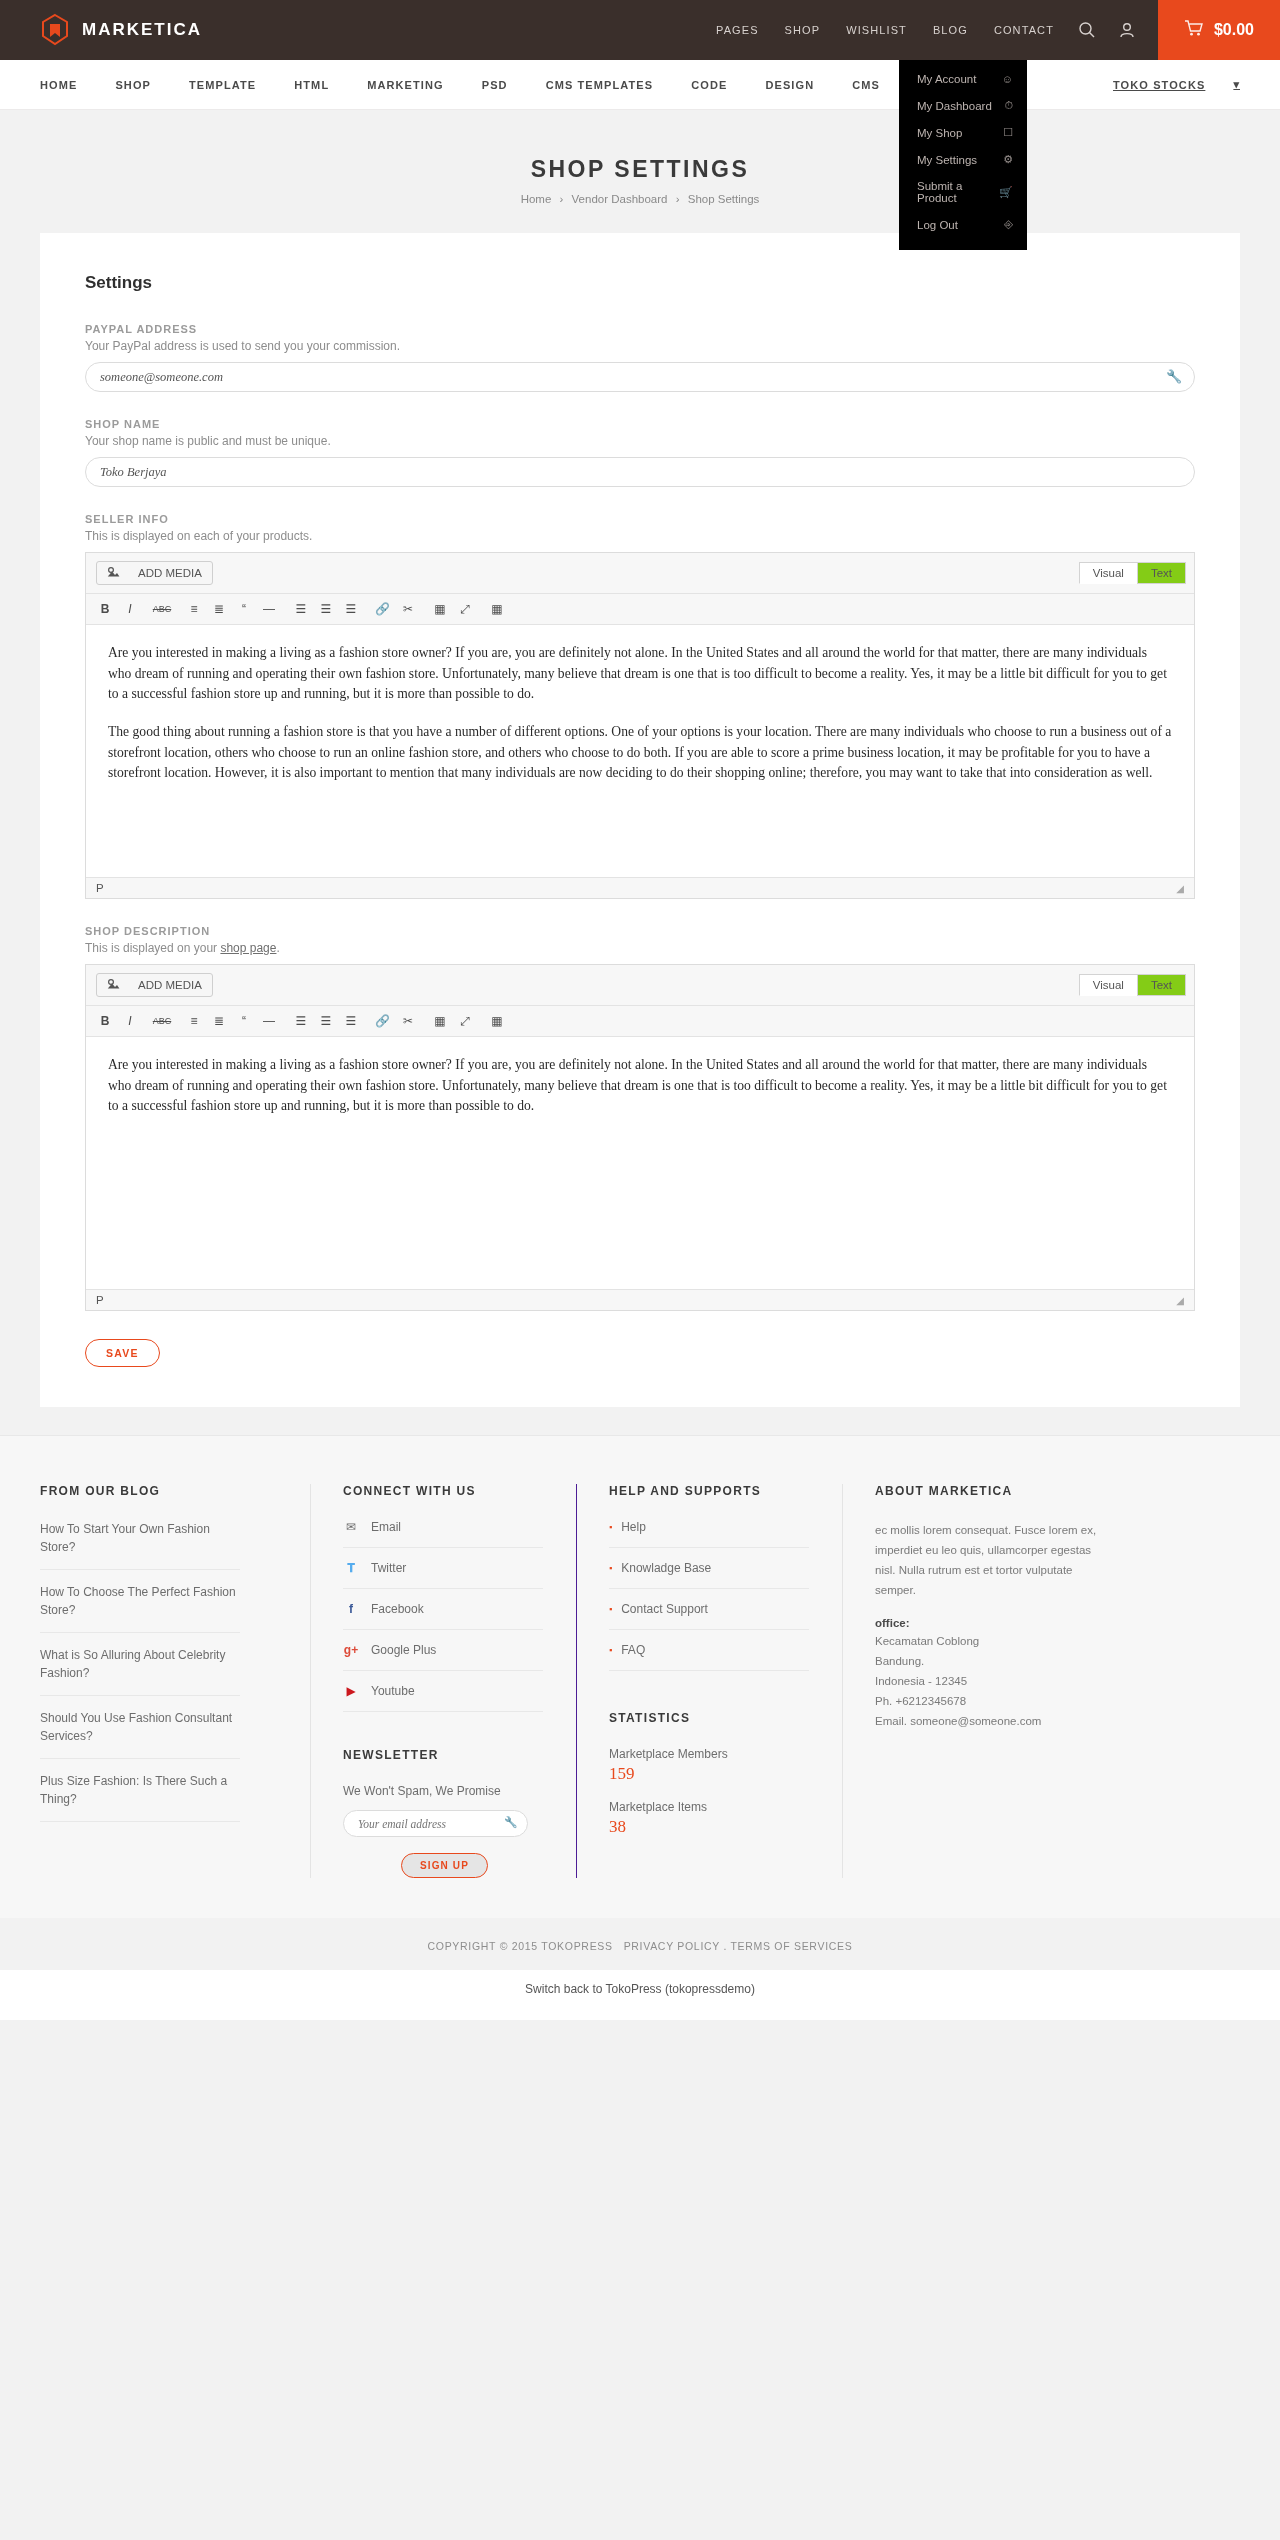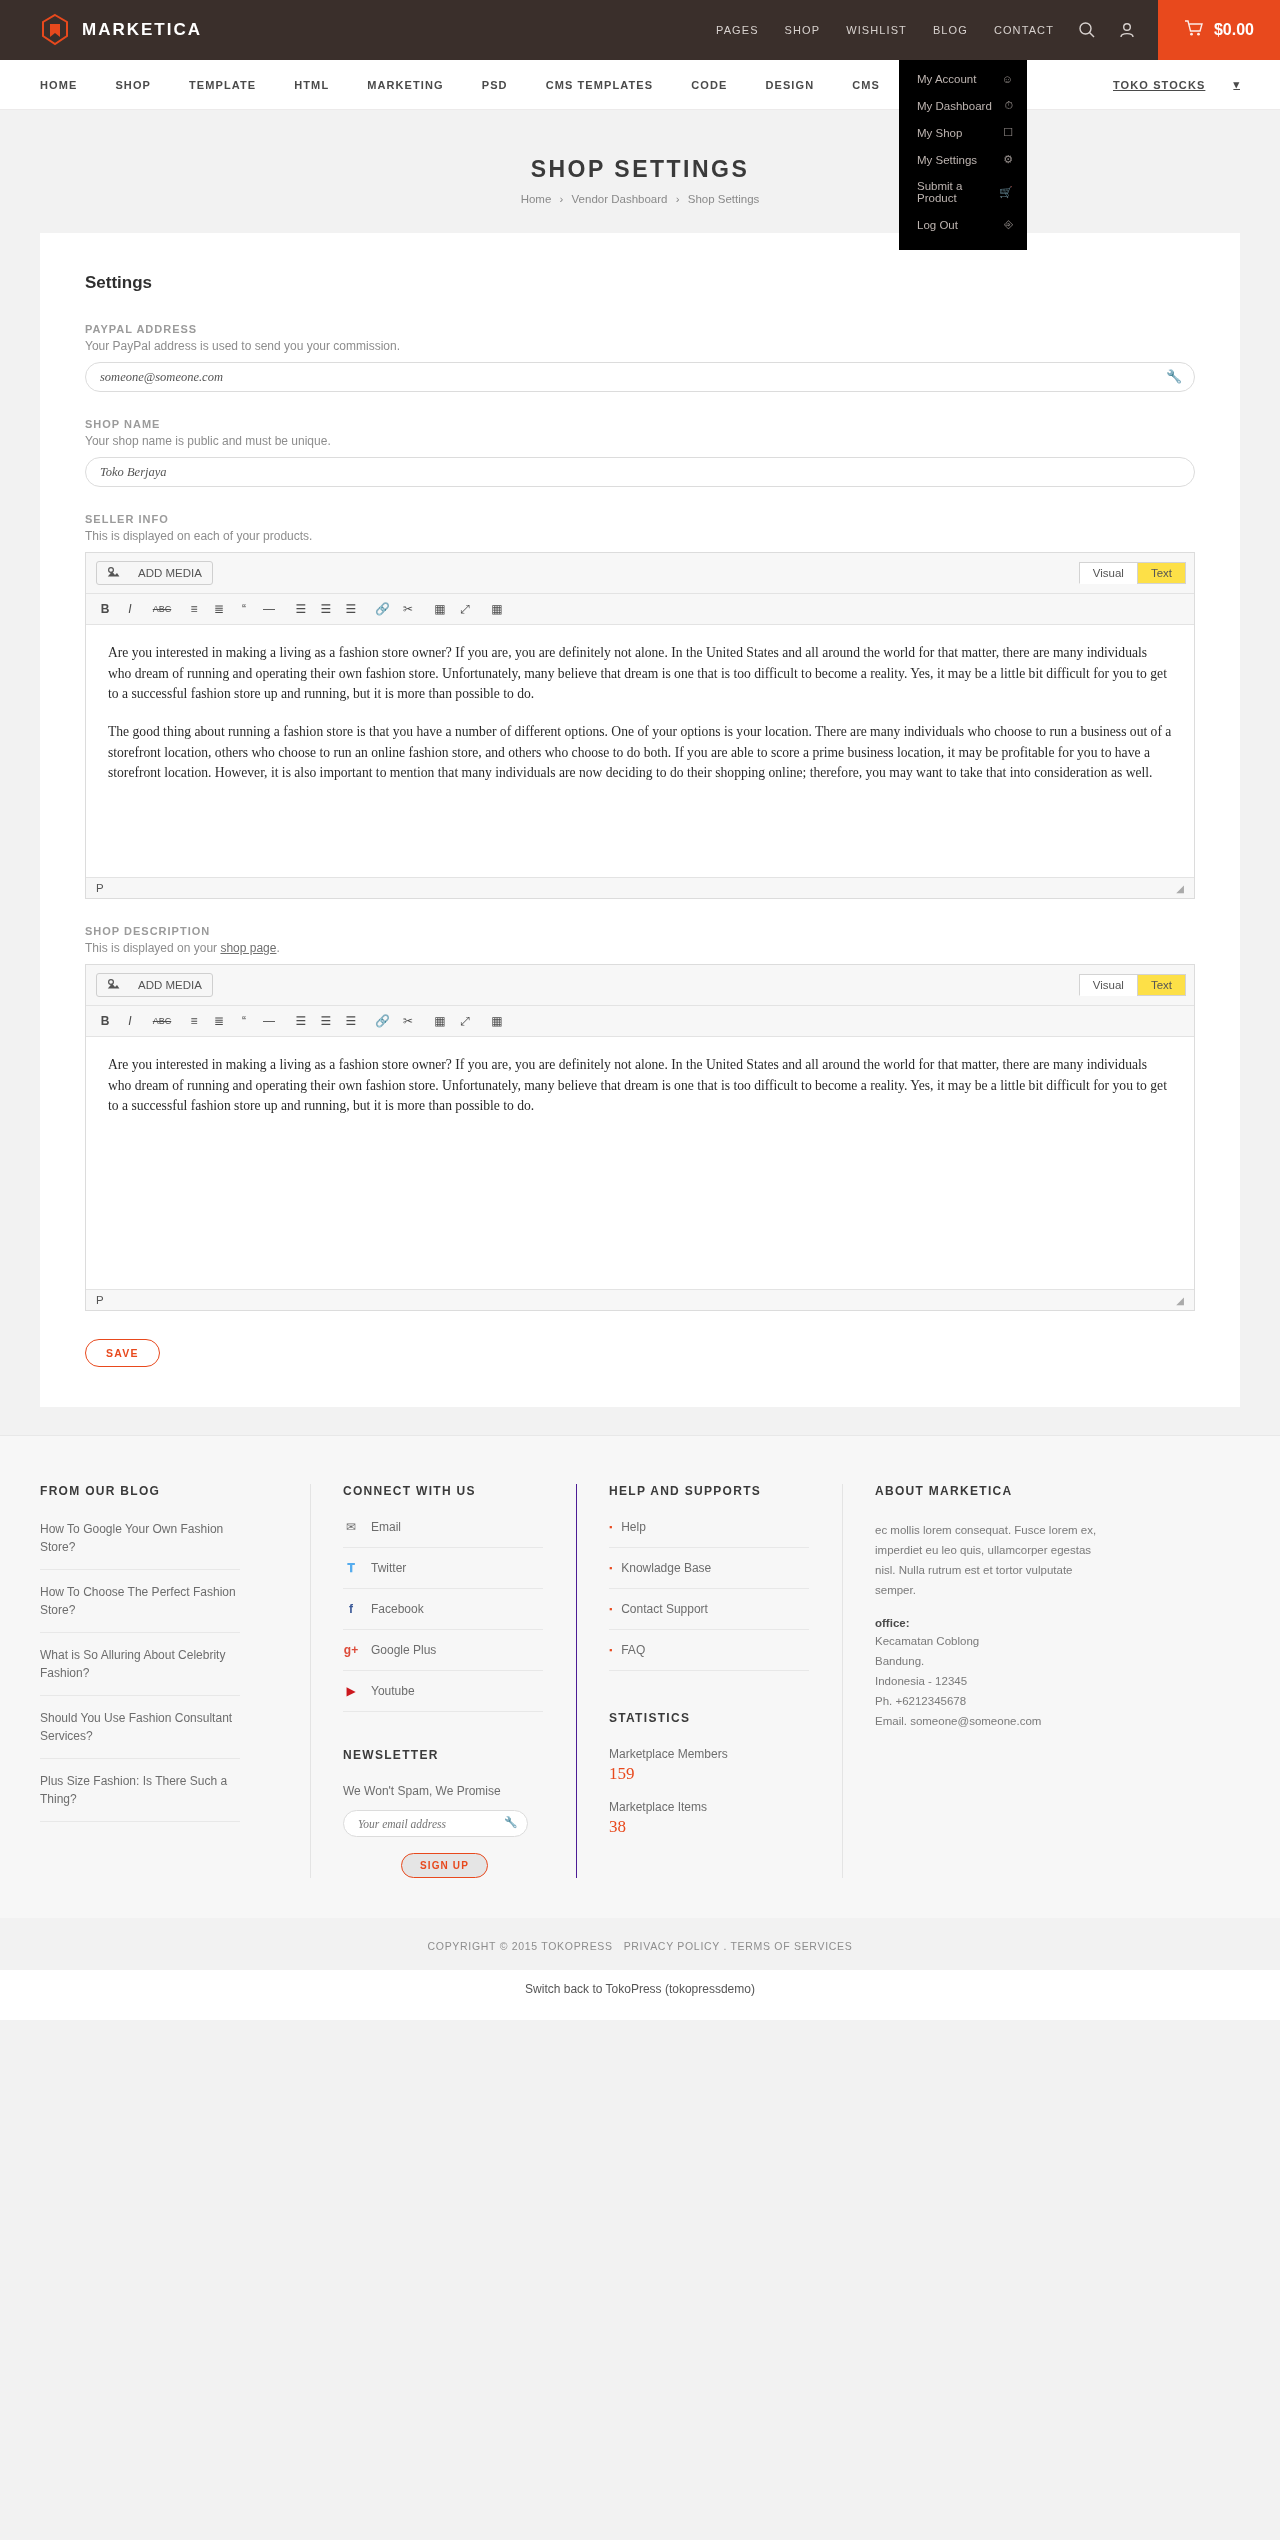--- a/index.html
+++ b/index.html
@@ -100,21 +100,21 @@
     display:flex; align-items:center; justify-content:space-between;
     padding:8px 8px 8px 10px; background:#f7f7f7; border-bottom:1px solid #e3e3e3;
   }
   .addmedia {
     display:flex; align-items:center; gap:18px; border:1px solid #cfcfcf; background:#f6f6f6;
     border-radius:3px; padding:4px 10px; font-size:11.5px; color:#555; cursor:pointer;
   }
   .tabs { display:flex; }
   .tabs div {
     border:1px solid #d3d3d3; padding:4px 13px; font-size:11.5px; color:#555;
-    background:#fde047; cursor:pointer;
+    background:#84cc16; cursor:pointer;
   }
   .tabs div.active { background:#fff; border-bottom-color:#fff; }
   .tabs div:first-child { border-right:none; }
   .ed-tools {
     display:flex; align-items:center; gap:0px; padding:5px 8px;
     background:#f7f7f7; border-bottom:1px solid #e3e3e3;
   }
   .tool {
     width:22px; height:20px; display:flex; align-items:center; justify-content:center;
     font-size:12px; color:#4c4c4c; cursor:pointer; margin-right:3px;
@@ -423,21 +423,21 @@
       </div>
     </div>
 
     <button class="savebtn">SAVE</button>
   </div>
 
   <div class="footer">
 
     <div class="fcol c1">
       <div class="fh">FROM OUR BLOG</div>
-      <a href="#" class="blog-link">How To Google Your Own Fashion Store?</a>
+      <a href="#" class="blog-link">How To Start Your Own Fashion Store?</a>
       <a href="#" class="blog-link">How To Choose The Perfect Fashion Store?</a>
       <a href="#" class="blog-link">What is So Alluring About Celebrity Fashion?</a>
       <a href="#" class="blog-link">Should You Use Fashion Consultant Services?</a>
       <a href="#" class="blog-link">Plus Size Fashion: Is There Such a Thing?</a>
     </div>
 
     <div class="fcol c2">
       <div class="fh">CONNECT WITH US</div>
       <a href="#" class="social">
         <span class="si" style="color:#6d6d6d">✉</span>

